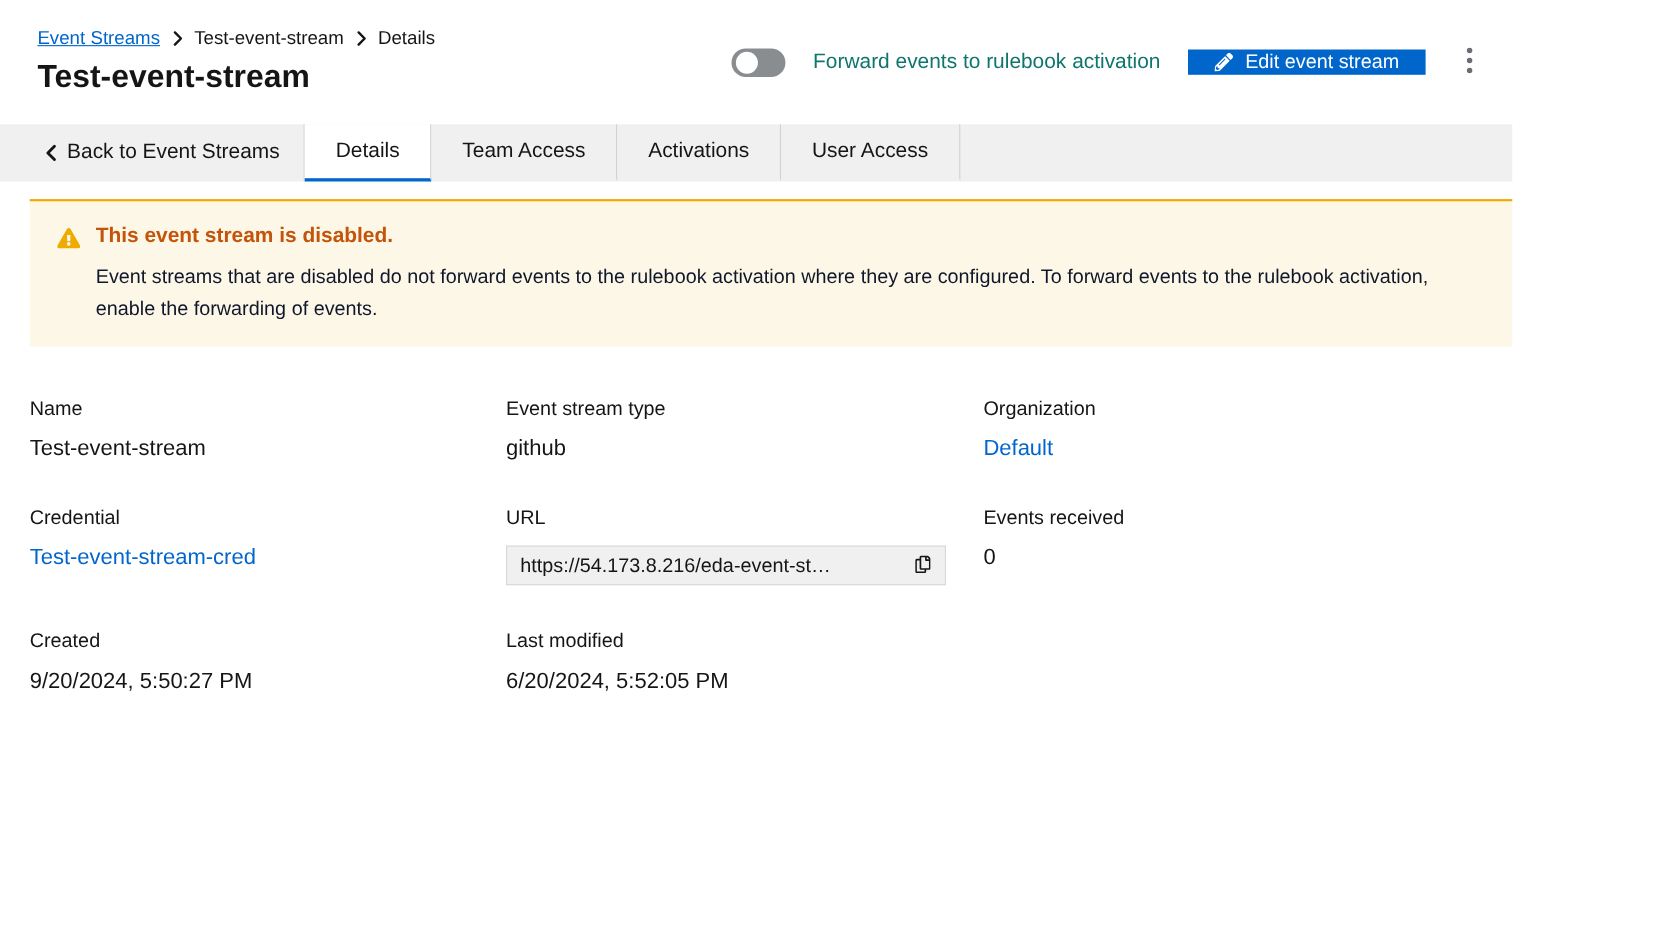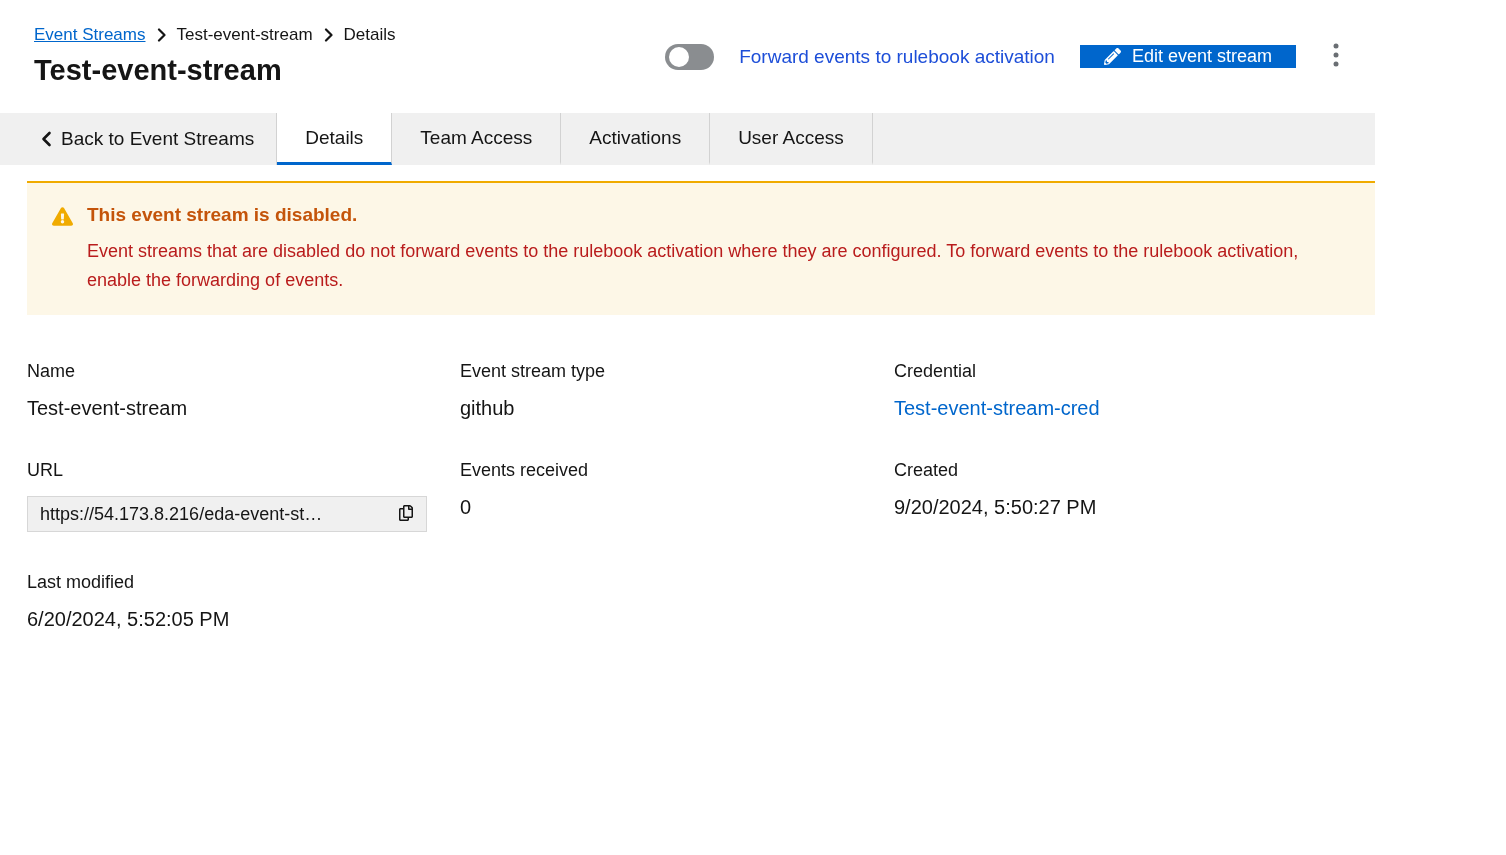--- a/index.html
+++ b/index.html
@@ -30,21 +30,21 @@
   .header-right { display: flex; align-items: center; gap: 25px; }
   .switch {
     width: 49px; height: 26px; border-radius: 13px;
     background: #8a8d90; position: relative; cursor: pointer;
     flex: none; border: none; padding: 0;
   }
   .switch .knob {
     width: 20px; height: 20px; border-radius: 50%;
     background: #ffffff; position: absolute; left: 4px; top: 3px;
   }
-  .switch-label { font-size: 19px; color: #1d4ed8; }
+  .switch-label { font-size: 19px; color: #0f766e; }
   .btn-primary {
     display: inline-flex; align-items: center; gap: 11px;
     background: #0066cc; color: #fff; border: none; border-radius: 0;
     font-family: "Liberation Sans", sans-serif;
     font-size: 18px; padding: 1px 24px; cursor: pointer; line-height: 1.2;
   }
   .btn-icon { display: inline-flex; align-items: center; }
   .kebab {
     background: none; border: none; padding: 8px 12px; cursor: pointer;
     color: #6a6e73; display: inline-flex; align-items: center;
@@ -80,21 +80,21 @@
   .alert-warning {
     margin: 16px 0 12px 27px;
     background: #fdf7e7;
     border-top: 2px solid #f0ab00;
     padding: 21px 26px 20px 25px;
     display: flex; align-items: flex-start; gap: 14px;
   }
   .alert-icon { display: inline-flex; margin-top: 3px; flex: none; }
   .alert-content { flex: 1; }
   .alert-title { font-size: 19px; font-weight: 700; color: #c4540a; margin-bottom: 11px; }
-  .alert-desc { font-size: 18px; line-height: 29px; margin: 0; color: #b91c1c; }
+  .alert-desc { font-size: 18px; line-height: 29px; margin: 0; color: #0f172a; }
 
   
   .details-grid {
     padding: 34px 24px 24px 27px;
     display: grid;
     grid-template-columns: 433px 434px 1fr;
     row-gap: 40px;
     align-items: start;
   }
   .field-label { font-size: 18px; color: #151515; margin-bottom: 15px; }
@@ -199,20 +199,24 @@
     <div class="field">
       <div class="field-label">Name</div>
       <div class="field-value">Test-event-stream</div>
     </div>
 
     <div class="field">
       <div class="field-label">Event stream type</div>
       <div class="field-value">github</div>
     </div>
 
+    <div class="field">
+      <div class="field-label">Organization</div>
+      <a href="#" class="field-value">Default</a>
+    </div>
 
     <div class="field">
       <div class="field-label">Credential</div>
       <a href="#" class="field-value">Test-event-stream-cred</a>
     </div>
 
     <div class="field">
       <div class="field-label">URL</div>
       <div class="copy-box">
         <span class="copy-text">https://54.173.8.216/eda-event-st…</span>

